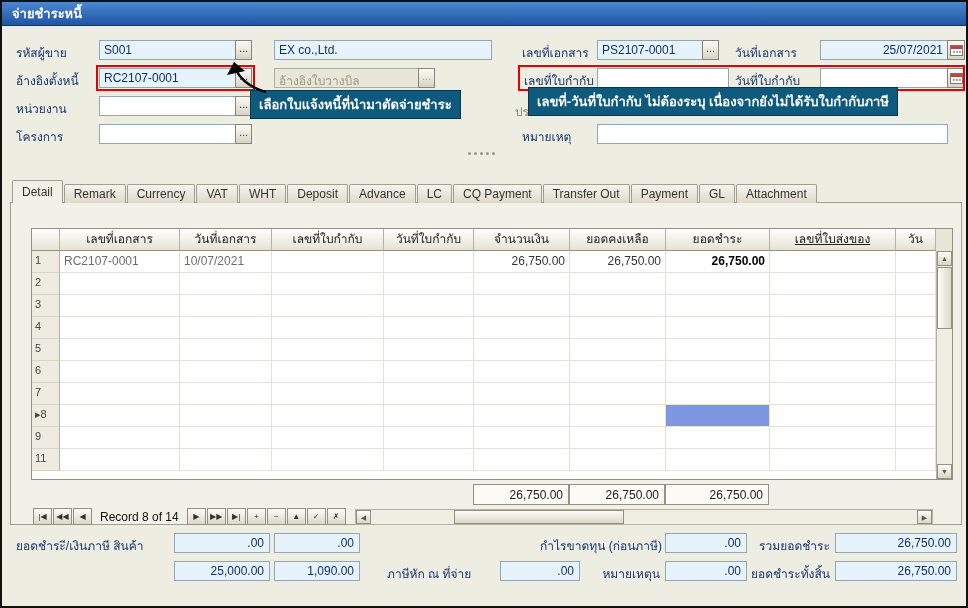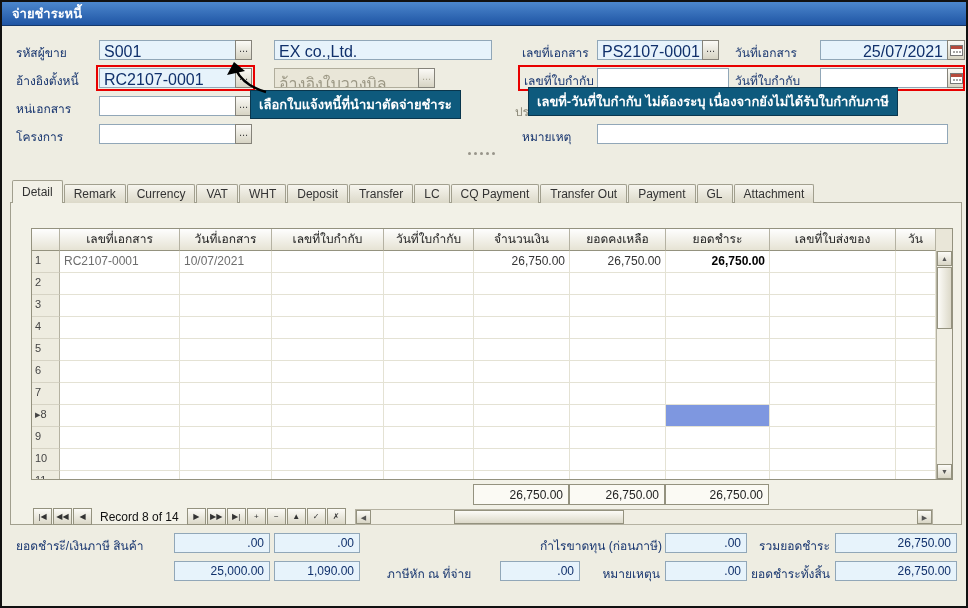--- a/index.html
+++ b/index.html
@@ -5,21 +5,21 @@
   *{margin:0;box-sizing:border-box}
   body{margin:0;background:#fff}
   .window{position:relative;width:968px;height:608px;border:2px solid #111;
     background:#eeede2;font-family:"Liberation Sans","DejaVu Sans",sans-serif;overflow:hidden}
   .titlebar{position:absolute;left:0;top:0;width:100%;height:24px;
     background:linear-gradient(#4c87cd,#1f55a4);color:#fff;font-size:13px;font-weight:bold;
     line-height:24px;padding-left:10px;border-bottom:1px solid #15386b}
   .lbl{position:absolute;font-size:12px;color:#17356f;white-space:nowrap}
   .lbl.gray{color:#8d8a7a}
   .inp{position:absolute;height:20px;border:1px solid #91a7b8;background:#e7f3fb;
-    font-size:16px;color:#10306b;padding:2px 4px;white-space:nowrap;overflow:hidden}
+    font-size:12px;color:#10306b;padding:2px 4px;white-space:nowrap;overflow:hidden}
   .inp.white{background:#fff}
   .inp.right{text-align:right}
   .inp.disabled{background:#e9e6d8;color:#9b9784;border-color:#b0ad9c}
   .ebtn{position:absolute;width:17px;height:20px;border:1px solid #85837a;
     background:linear-gradient(#fbfaf6,#d7d4c4);font-size:11px;line-height:14px;
     text-align:center;color:#444;cursor:pointer}
   .ebtn::after{content:"..."}
   .ebtn.disabled{color:#b0ad9c}
   .cbtn{position:absolute;width:18px;height:20px;border:1px solid #85837a;
     background:linear-gradient(#fbfaf6,#d7d4c4);display:flex;align-items:center;justify-content:center;cursor:pointer}
@@ -119,21 +119,21 @@
     <svg width="13" height="12" viewBox="0 0 13 12">
         <rect x="0.5" y="1.5" width="12" height="10" fill="#fff" stroke="#777"></rect>
         <rect x="1" y="2" width="11" height="3" fill="#b64a3c"></rect>
         <circle cx="4" cy="8" r="1" fill="#888"></circle>
         <circle cx="7" cy="8" r="1" fill="#888"></circle>
         <circle cx="10" cy="8" r="1" fill="#888"></circle>
       </svg>
   </div>
   <div class="redbox" style="left:516px;top:63px;width:447px;height:26px"></div>
 
-  <div class="lbl" style="left:14px;top:97px">หน่เอกสาร</div>
+  <div class="lbl" style="left:14px;top:97px">หน่วยงาน</div>
   <div class="inp white" style="left:97px;top:94px;width:137px"></div>
   <div class="ebtn" style="left:233px;top:94px"></div>
   <div class="lbl gray" style="left:513px;top:100px">ประ</div>
 
   <div class="lbl" style="left:14px;top:125px">โครงการ</div>
   <div class="inp white" style="left:97px;top:122px;width:137px"></div>
   <div class="ebtn" style="left:233px;top:122px"></div>
   <div class="lbl" style="left:520px;top:125px">หมายเหตุ</div>
   <div class="inp white" style="left:595px;top:122px;width:351px"></div>
 
@@ -152,41 +152,41 @@
       <i></i>
     </div>
 
   <div class="tabs">
       <div class="tab active">Detail</div>
       <div class="tab">Remark</div>
       <div class="tab">Currency</div>
       <div class="tab">VAT</div>
       <div class="tab">WHT</div>
       <div class="tab">Deposit</div>
-      <div class="tab">Transfer</div>
+      <div class="tab">Advance</div>
       <div class="tab">LC</div>
       <div class="tab">CQ Payment</div>
       <div class="tab">Transfer Out</div>
       <div class="tab">Payment</div>
       <div class="tab">GL</div>
       <div class="tab">Attachment</div>
     </div>
 
   <div class="panel">
     <div class="grid">
       <div class="ghead">
           <div class="gh gutter-h"></div>
           <div class="gh" style="width: 120px;">เลขที่เอกสาร</div>
           <div class="gh" style="width: 92px;">วันที่เอกสาร</div>
           <div class="gh" style="width: 112px;">เลขที่ใบกำกับ</div>
           <div class="gh" style="width: 90px;">วันที่ใบกำกับ</div>
           <div class="gh" style="width: 96px;">จำนวนเงิน</div>
           <div class="gh" style="width: 96px;">ยอดคงเหลือ</div>
           <div class="gh" style="width: 104px;">ยอดชำระ</div>
-          <div class="gh" style="width: 126px;">เลขที่ใบส่งของ</div>
+          <div class="gh" style="width: 126px; text-decoration: underline;">เลขที่ใบส่งของ</div>
           <div class="gh" style="width: 40px;">วัน</div>
         </div>
       <div class="gbody">
           <div class="grow">
             <div class="gcell gutter">1</div>
             <div class="gcell" style="width: 120px;">RC2107-0001</div>
             <div class="gcell" style="width: 92px;">10/07/2021</div>
             <div class="gcell" style="width: 112px;"></div>
             <div class="gcell" style="width: 90px;"></div>
             <div class="gcell num" style="width: 96px;">26,750.00</div>
@@ -274,32 +274,20 @@
             <div class="gcell" style="width: 112px;"></div>
             <div class="gcell" style="width: 90px;"></div>
             <div class="gcell num" style="width: 96px;"></div>
             <div class="gcell num" style="width: 96px;"></div>
             <div class="gcell num selcell" style="width: 104px;"></div>
             <div class="gcell" style="width: 126px;"></div>
             <div class="gcell" style="width: 40px;"></div>
           </div>
           <div class="grow">
             <div class="gcell gutter">9</div>
-            <div class="gcell" style="width: 120px;"></div>
-            <div class="gcell" style="width: 92px;"></div>
-            <div class="gcell" style="width: 112px;"></div>
-            <div class="gcell" style="width: 90px;"></div>
-            <div class="gcell num" style="width: 96px;"></div>
-            <div class="gcell num" style="width: 96px;"></div>
-            <div class="gcell num" style="width: 104px;"></div>
-            <div class="gcell" style="width: 126px;"></div>
-            <div class="gcell" style="width: 40px;"></div>
-          </div>
-          <div class="grow">
-            <div class="gcell gutter">10</div>
             <div class="gcell" style="width: 120px;"></div>
             <div class="gcell" style="width: 92px;"></div>
             <div class="gcell" style="width: 112px;"></div>
             <div class="gcell" style="width: 90px;"></div>
             <div class="gcell num" style="width: 96px;"></div>
             <div class="gcell num" style="width: 96px;"></div>
             <div class="gcell num" style="width: 104px;"></div>
             <div class="gcell" style="width: 126px;"></div>
             <div class="gcell" style="width: 40px;"></div>
           </div>

